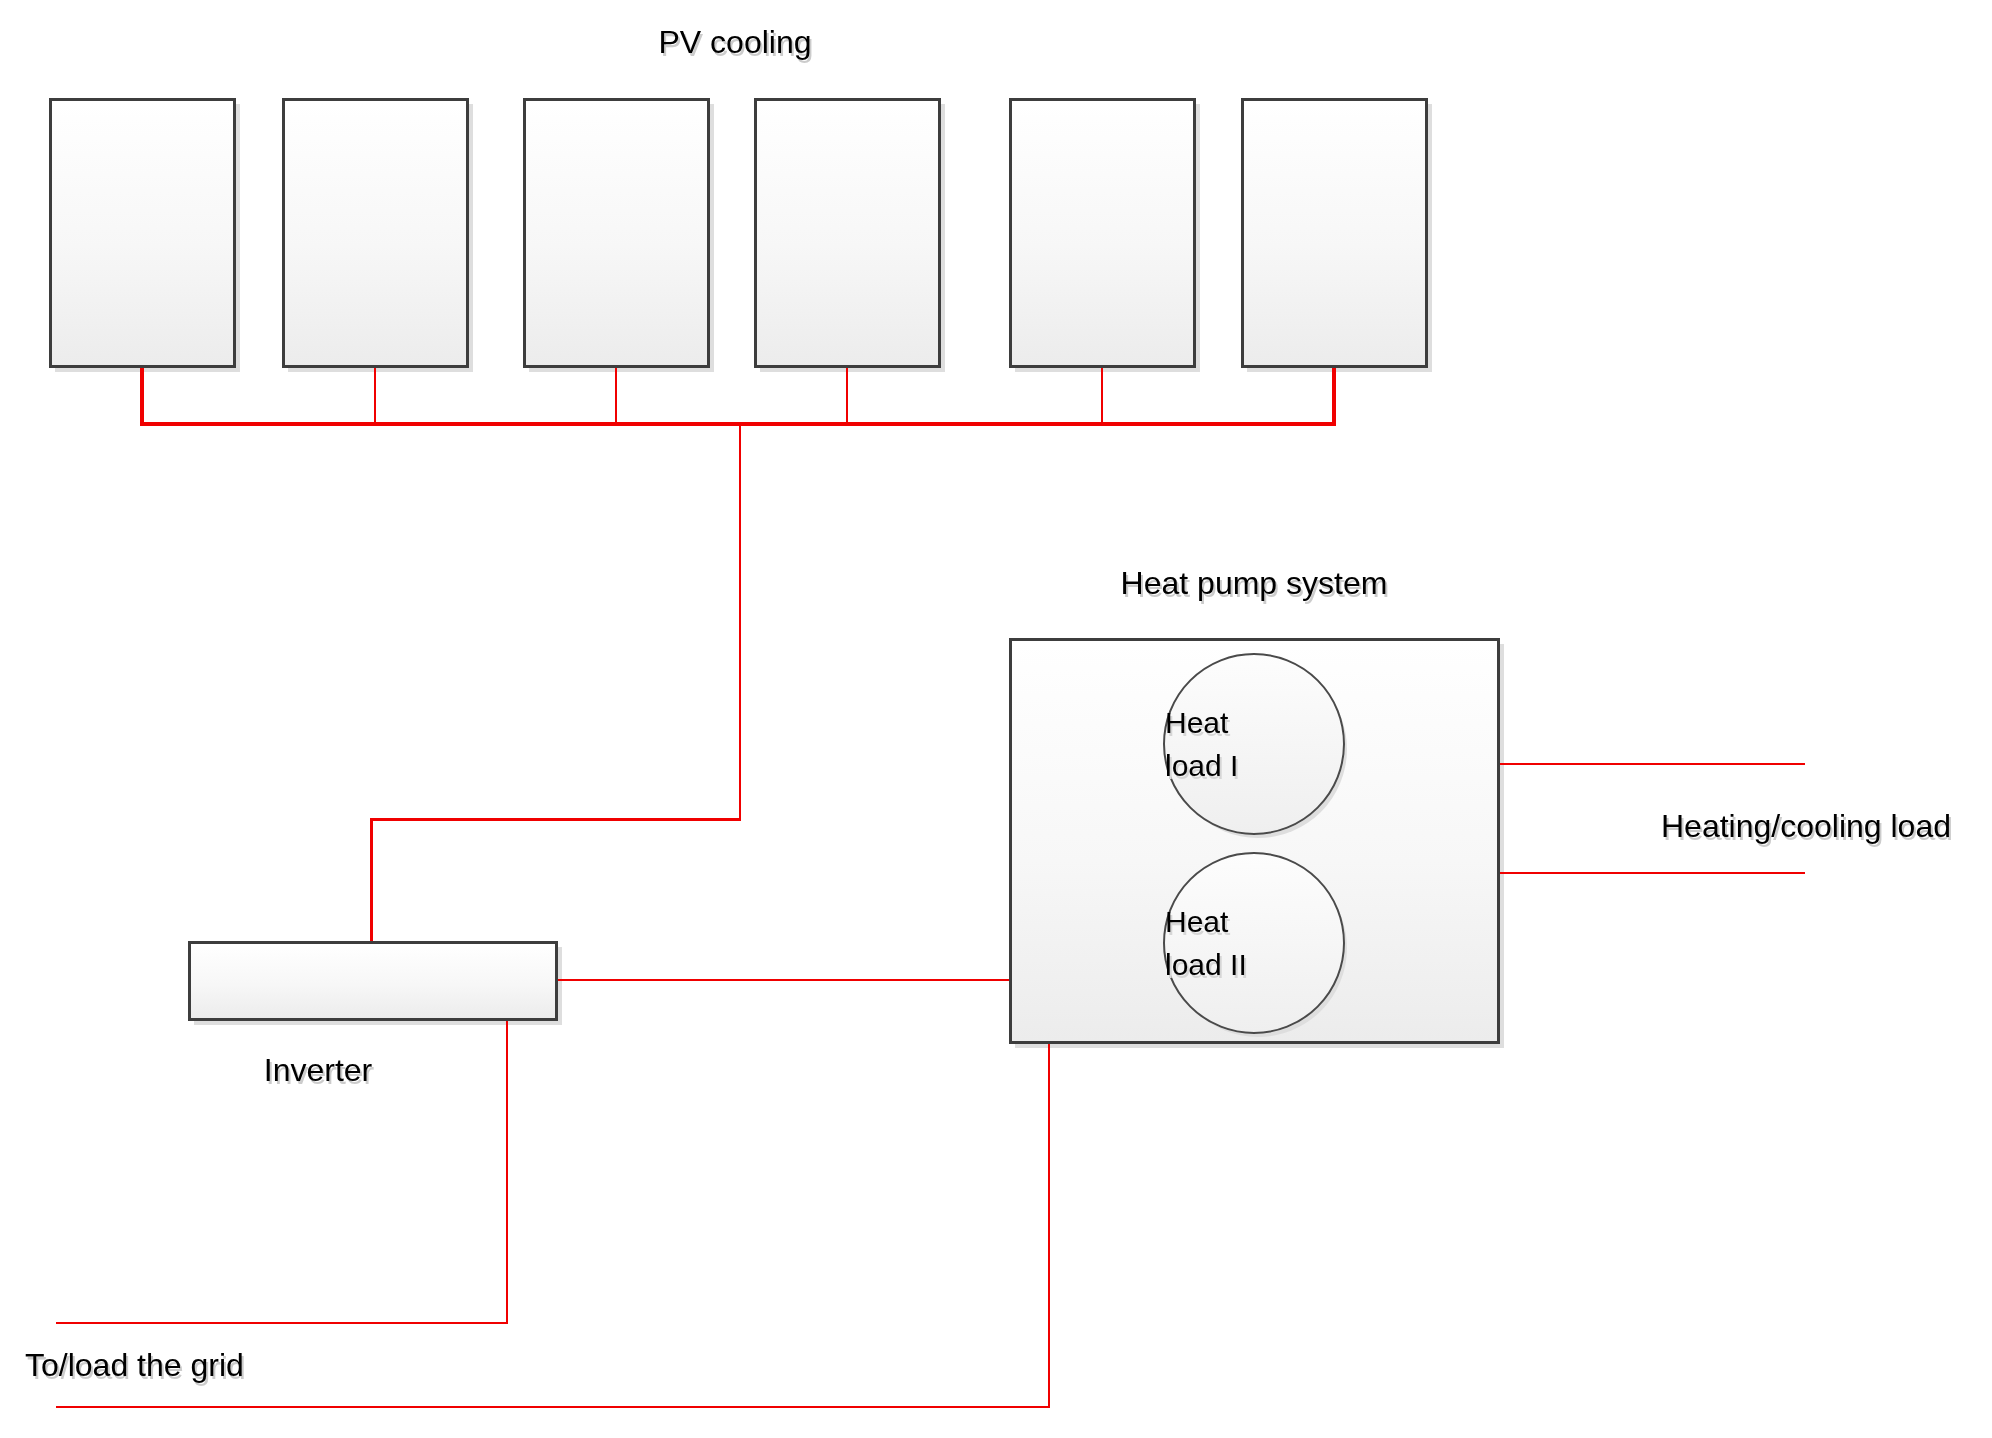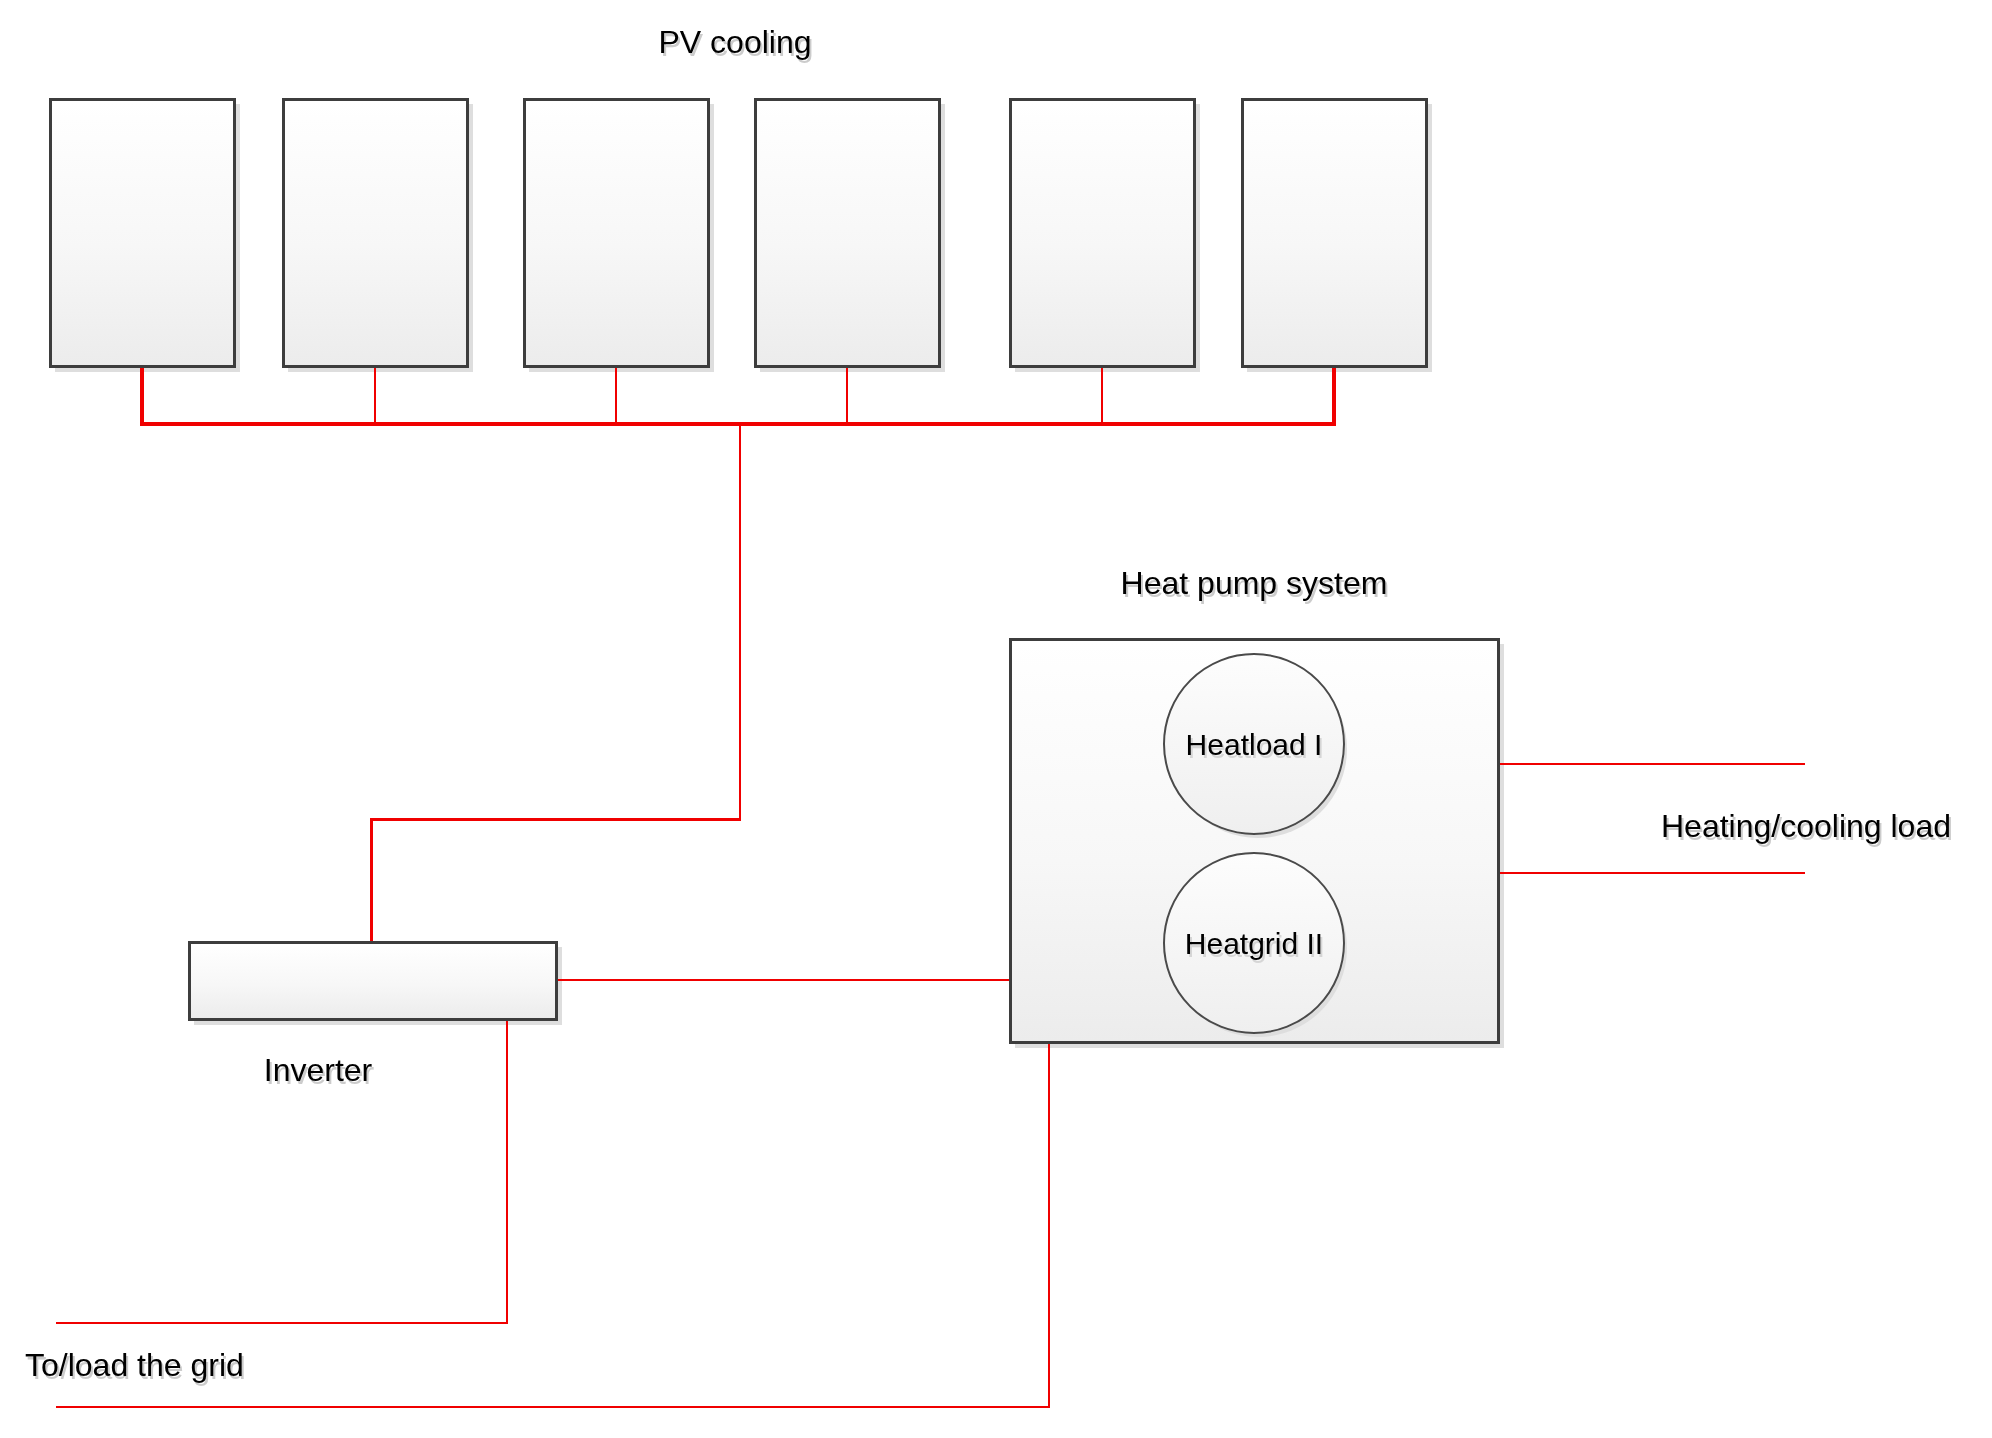--- a/index.html
+++ b/index.html
@@ -38,21 +38,21 @@
   .hp-box{left:1009px;top:638px;width:491px;height:406px;}
   .pump-circle{
     position:absolute;
     box-sizing:border-box;
     width:182px;height:182px;
     left:1163px;
     border:2px solid #4a4a4a;
     border-radius:50%;
     background:linear-gradient(180deg,#fdfdfd 0%,#efefef 100%);
     box-shadow:4px 5px 0 -2px var(--shadow-gray);
-    display:flex;flex-direction:row;align-items:center;justify-content:center;
+    display:flex;flex-direction:column;align-items:flex-start;justify-content:center;
     font-size:30px;line-height:43px;
     text-shadow:2px 3px 0 #d6d6d6;
   }
   .pump1{top:653px;}
   .pump2{top:852px;}
   .wire{position:absolute;background:var(--connector-red);}
   
   .bus-left   {left:140px;top:368px;width:4px;height:58px;}
   .bus-horiz  {left:140px;top:422px;width:1196px;height:4px;}
   .bus-right  {left:1332px;top:368px;width:4px;height:58px;}
@@ -113,21 +113,21 @@
   <div class="wire inv-hp"></div>
 
   <div class="lbl center hp-title">Heat pump system</div>
   <div class="box hp-box"></div>
   <div class="pump-circle pump1">
     <span>Heat</span>
     <span>load I</span>
   </div>
   <div class="pump-circle pump2">
     <span>Heat</span>
-    <span>grid II</span>
+    <span>load II</span>
   </div>
 
   <div class="wire hp-out1"></div>
   <div class="wire hp-out2"></div>
   <div class="lbl center load-label">Heating/cooling load</div>
 
   <div class="wire inv-down"></div>
   <div class="wire grid-h1"></div>
   <div class="wire hp-down"></div>
   <div class="wire grid-h2"></div>

